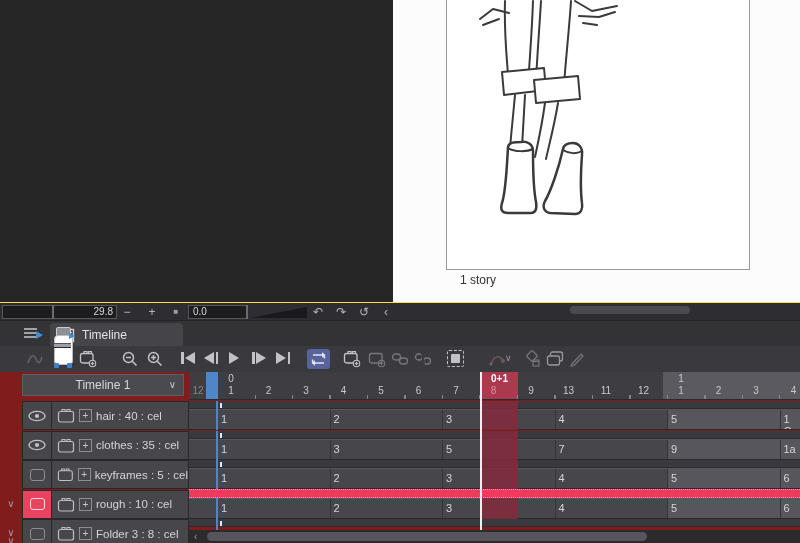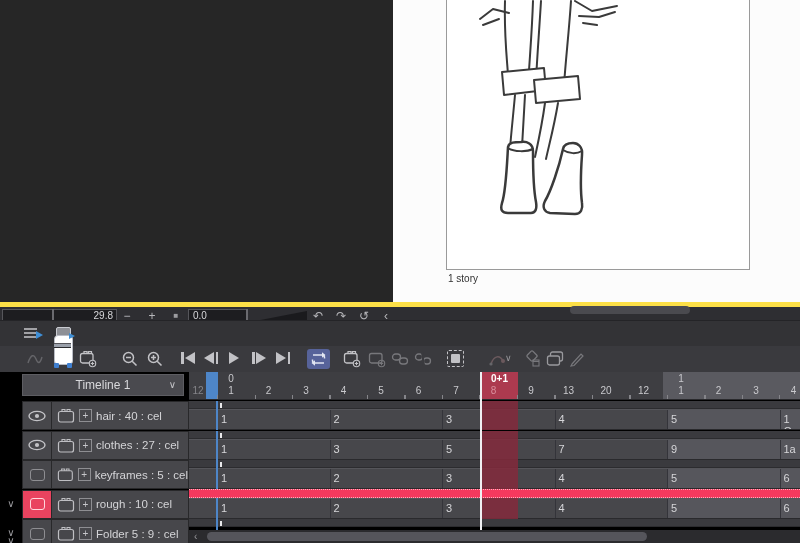--- a/index.html
+++ b/index.html
@@ -4,24 +4,24 @@
 <style>
   html,body{margin:0;padding:0;background:#1e1e20;}
   #app{position:relative;width:800px;height:543px;overflow:hidden;
        font-family:"Liberation Sans",sans-serif;background:#323236;}
 
   
   .canvas-area{position:absolute;left:0;top:0;width:800px;height:302px;background:#fcfcfc;overflow:hidden;}
   .pasteboard{position:absolute;left:0;top:0;width:393px;height:302px;background:#262626;}
   .page-frame{position:absolute;left:446px;top:-42px;width:302px;height:310px;border:1px solid #9a9a9a;background:#ffffff;}
   .page-frame svg{position:absolute;left:0;top:0;}
-  .page-label{position:absolute;left:448px;top:273px;font-size:10px;color:#333;}
-
-  
-  .navbar{position:absolute;left:0;top:302px;width:800px;height:18px;background:#2e2e32;border-top:5px solid #fde047;box-sizing:border-box;}
+  .page-label{position:absolute;left:460px;top:273px;font-size:12px;color:#333;}
+
+  
+  .navbar{position:absolute;left:0;top:302px;width:800px;height:18px;background:#2e2e32;border-top:1px solid #fde047;box-sizing:border-box;}
   .nv-field{position:absolute;top:2px;height:12px;background:#1d1d20;border:1px solid #56565b;color:#d6d6d9;font-size:10px;line-height:12px;box-sizing:content-box;}
   .nv-zoom{left:2px;width:110px;text-align:right;padding-right:3px;}
   .nv-zoomhandle{position:absolute;left:52px;top:2px;width:2px;height:14px;background:#6a6a6f;}
   .nv-rot{left:188px;width:54px;padding-left:4px;}
   .nv-rothandle{position:absolute;left:246px;top:2px;width:2px;height:14px;background:#6a6a6f;}
   .nv-wedge{position:absolute;left:250px;top:4px;width:57px;height:11px;background:#1a1a1d;clip-path:polygon(0 100%,100% 0,100% 100%);}
   .nv-btn{position:absolute;top:1px;height:16px;line-height:16px;color:#b6b6ba;font-size:12px;text-align:center;width:16px;cursor:default;}
   .nv-sq{font-size:8px;color:#9c9ca0;}
   .canvas-hscroll{position:absolute;left:570px;top:306px;width:120px;height:8px;border-radius:4px;background:#4a4a4f;}
 
@@ -50,21 +50,21 @@
   
   .cursor{position:absolute;left:53px;top:327px;width:20px;height:42px;z-index:60;pointer-events:none;}
   .cursor .tabtop{position:absolute;left:3px;top:0;width:13px;height:9px;background:#8e9096;border:1px solid #caccd2;border-radius:2px;}
   .cursor .body{position:absolute;left:1px;top:8px;width:17px;height:28px;background:#fff;border:1px solid #b9bcc4;border-radius:4px;}
   .cursor .band{position:absolute;left:1px;top:16px;width:17px;height:5px;background:#9aa0aa;}
   .cursor .ft1,.cursor .ft2{position:absolute;bottom:1px;width:5px;height:5px;background:#3f7fd0;border-radius:1px;}
   .cursor .ft1{left:1px}.cursor .ft2{right:1px}
   .cursor .wing{position:absolute;right:-2px;top:6px;width:0;height:0;border-left:6px solid #3f8fd6;border-top:3px solid transparent;border-bottom:3px solid transparent;}
 
   
-  .content{position:absolute;left:0;top:372px;width:800px;height:171px;background:#000000;overflow:hidden;}
+  .content{position:absolute;left:0;top:372px;width:800px;height:171px;background:#7f1d1d;overflow:hidden;}
   .selector{position:absolute;left:22px;top:2px;width:162px;height:22px;background:#4a4a4f;border:1px solid #5d5d62;box-sizing:border-box;color:#d9d9dc;font-size:12px;display:flex;align-items:center;justify-content:center;}
   .selector .sel-chev{position:absolute;right:7px;top:4px;color:#c2c2c6;font-size:10px;}
 
   .ruler{position:absolute;left:189px;top:0;width:611px;height:28px;background:#3e3e42;border-bottom:1px solid #2a2a2d;box-sizing:border-box;overflow:hidden;}
   .ruler .rlight{position:absolute;left:474px;top:0;right:0;bottom:0;background:#5a5a60;}
   .ruler .rblue{position:absolute;left:17px;top:0;width:12px;bottom:0;background:#4e86c8;}
   .ruler .rred{position:absolute;left:292px;top:0;width:37px;bottom:0;background:#ac3a4f;}
   .ruler .ticks{position:absolute;left:28px;bottom:0;width:583px;height:4px;
      background:repeating-linear-gradient(90deg,#85858a 0 1px,transparent 1px 37.5px);}
   .fnum{position:absolute;top:13px;width:30px;text-align:center;font-size:10px;color:#c9c9cd;}
@@ -145,20 +145,30 @@
   </div>
   <div class="canvas-hscroll"></div>
 
   <div class="tabbar">
     <div class="panel-menu">
         <i></i>
         <i></i>
         <i></i>
         <b></b>
       </div>
+    <div class="tab">
+      <svg width="15" height="15" viewBox="0 0 15 15">
+        <rect x="1" y="1.5" width="12.5" height="12" fill="none" stroke="#d8d8db" stroke-width="1.3"></rect>
+        <rect x="3" y="3.5" width="2" height="2" fill="#d8d8db"></rect>
+          <rect x="3" y="6.5" width="2" height="2" fill="#d8d8db"></rect>
+          <rect x="3" y="9.5" width="2" height="2" fill="#d8d8db"></rect>
+        <path d="M7 4.5 h5 M7 7.5 h5 M7 10.5 h5" stroke="#d8d8db" stroke-width="1.2"></path>
+      </svg>
+      <span>Timeline</span>
+    </div>
   </div>
 
   <div class="toolbar">
     <svg class="tico dim" style="left:26px" viewBox="0 0 18 18">
       <path d="M2 13 C5 4 8 4 10 9 S14 14 16 7" fill="none" stroke="#9a9a9e" stroke-width="1.4"></path>
     </svg>
     <svg class="tico half" style="left:53px" viewBox="0 0 18 18">
       <rect x="2" y="4" width="13" height="10" rx="2" fill="none" stroke="#b6b6ba" stroke-width="1.3"></rect>
     </svg>
     <svg class="tico" style="left:79px" viewBox="0 0 18 18">
@@ -274,21 +284,21 @@
       <div class="fnum" style="left:27px">1</div>
       <div class="fnum" style="left:64.5px">2</div>
       <div class="fnum" style="left:102px">3</div>
       <div class="fnum" style="left:139.5px">4</div>
       <div class="fnum" style="left:177px">5</div>
       <div class="fnum" style="left:214.5px">6</div>
       <div class="fnum" style="left:252px">7</div>
       <div class="fnum redf" style="left:289.5px">8</div>
       <div class="fnum" style="left:327px">9</div>
       <div class="fnum" style="left:364.5px">13</div>
-      <div class="fnum" style="left:402px">20</div>
+      <div class="fnum" style="left:402px">11</div>
       <div class="fnum" style="left:439.5px">12</div>
       <div class="fnum" style="left:477px">1</div>
       <div class="fnum" style="left:514.5px">2</div>
       <div class="fnum" style="left:552px">3</div>
       <div class="fnum" style="left:589.5px">4</div>
       <div class="ticks"></div>
     </div>
 
     <div class="trow" style="top:29px">
       <div class="viscell">
@@ -333,21 +343,21 @@
           <ellipse cx="10" cy="6" rx="8" ry="4.6" fill="none" stroke="#c2c2c6" stroke-width="1.4"></ellipse>
           <circle cx="10" cy="6" r="2.1" fill="#c2c2c6"></circle>
         </svg>
       </div>
       <div class="labelcell">
         <svg width="18" height="15" viewBox="0 0 18 15">
           <rect x="1.5" y="3.5" width="15" height="10.5" rx="2" fill="none" stroke="#bfbfc3" stroke-width="1.2"></rect>
           <path d="M5 3.5 v-2 h3 v2 M10 3.5 v-2 h3 v2" fill="none" stroke="#bfbfc3" stroke-width="1.1"></path>
         </svg>
         <span class="plusbox">+</span>
-        <span>clothes : 27 : cel</span>
+        <span>clothes : 35 : cel</span>
       </div>
       <div class="cells">
         <div class="strip"></div>
         <div class="band">
           <div class="blight"></div>
           <div class="gl" style="left:28px"></div>
             <div class="gl" style="left:140.5px"></div>
             <div class="gl" style="left:253px"></div>
             <div class="gl" style="left:365.5px"></div>
             <div class="gl" style="left:478px"></div>
@@ -440,21 +450,21 @@
       </div>
       <div class="viscell">
         <div class="chkbox"></div>
       </div>
       <div class="labelcell">
         <svg width="18" height="15" viewBox="0 0 18 15">
           <rect x="1.5" y="3.5" width="15" height="10.5" rx="2" fill="none" stroke="#bfbfc3" stroke-width="1.2"></rect>
           <path d="M5 3.5 v-2 h3 v2 M10 3.5 v-2 h3 v2" fill="none" stroke="#bfbfc3" stroke-width="1.1"></path>
         </svg>
         <span class="plusbox">+</span>
-        <span>Folder 5 : 9 : cel</span>
+        <span>Folder 3 : 8 : cel</span>
       </div>
       <div class="cells">
         <div class="strip"></div>
         <div class="blueline"></div>
       </div>
     </div>
 
     <div class="selbar"></div>
     <div class="playline"></div>
 

